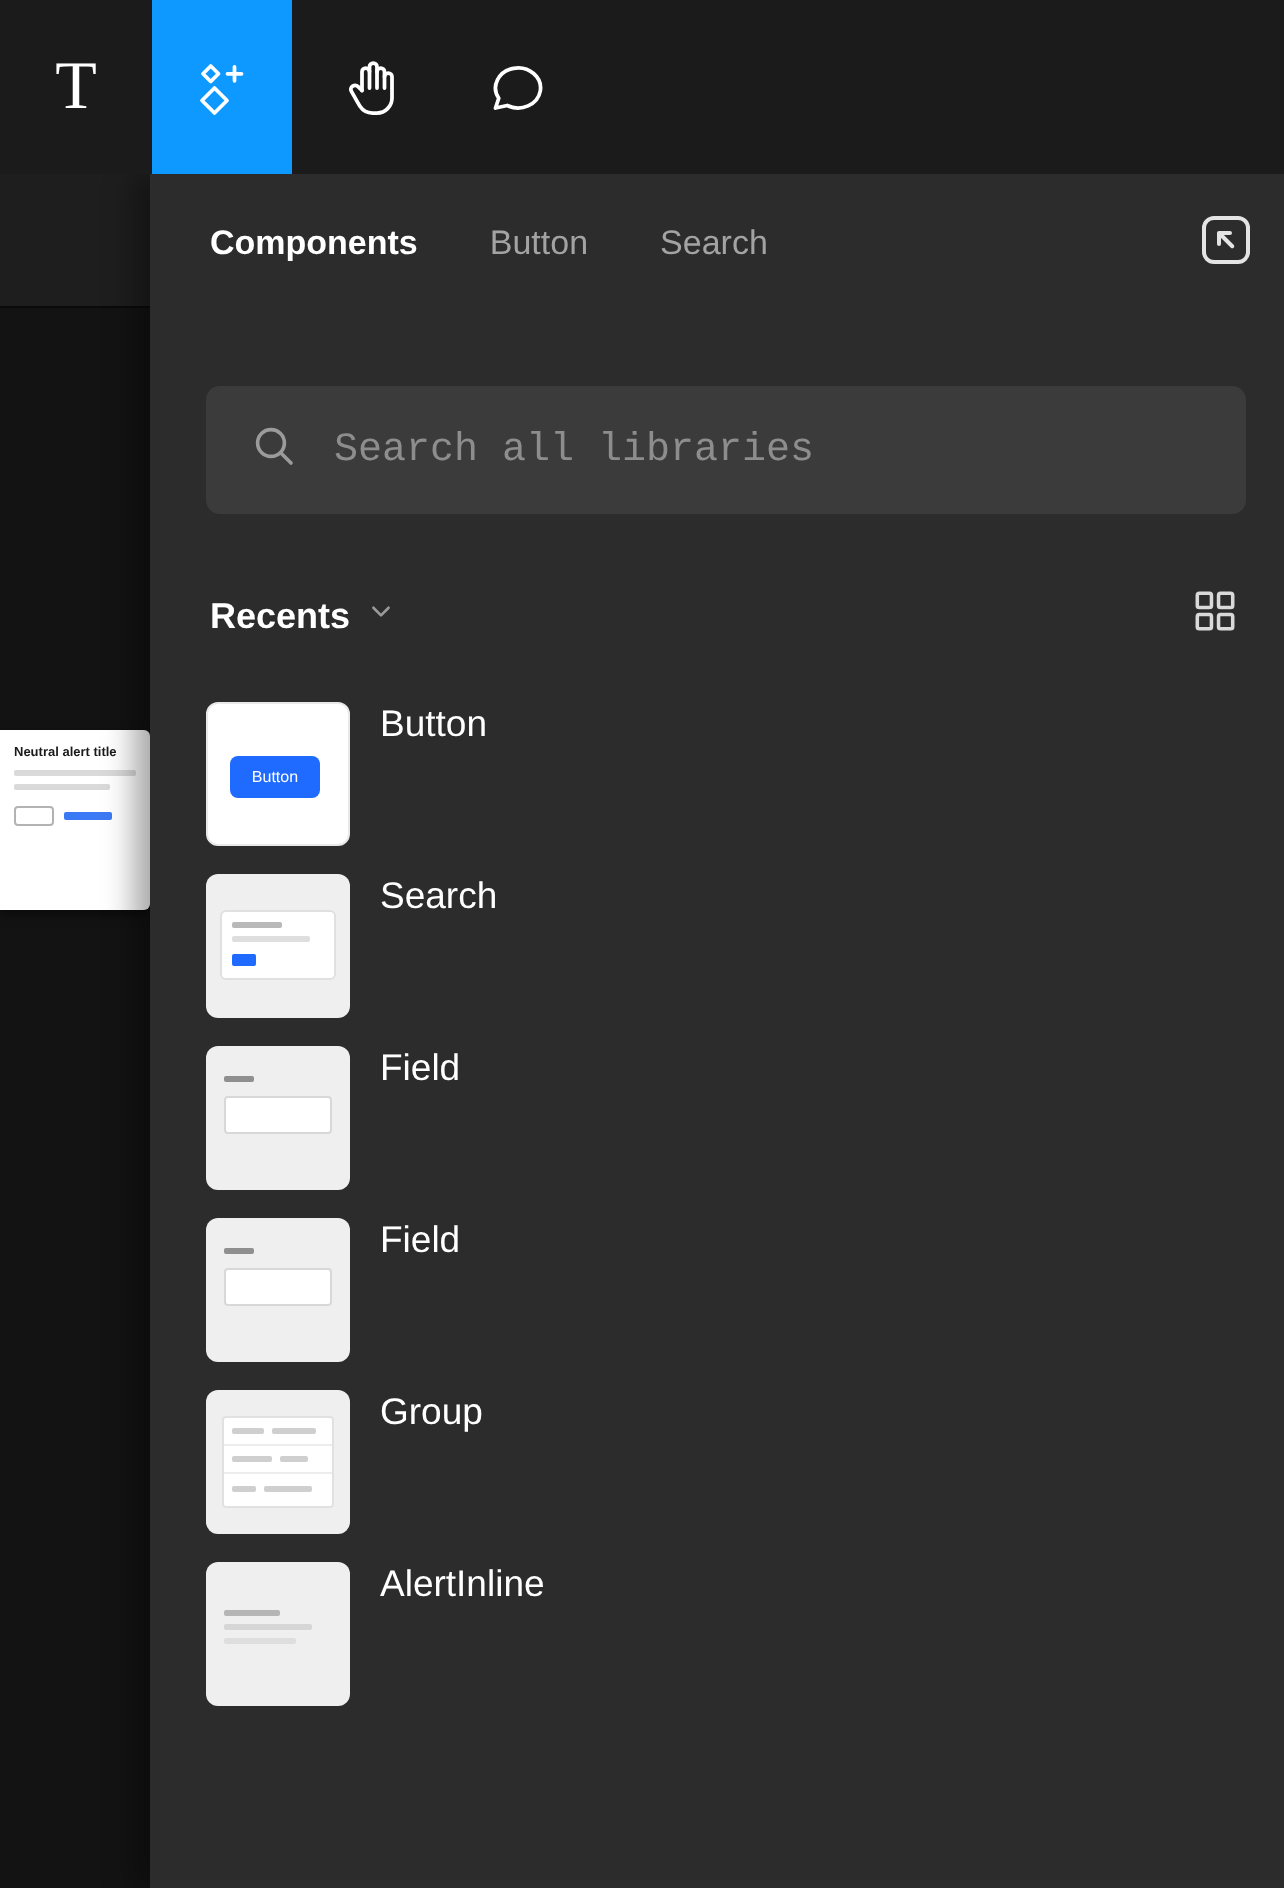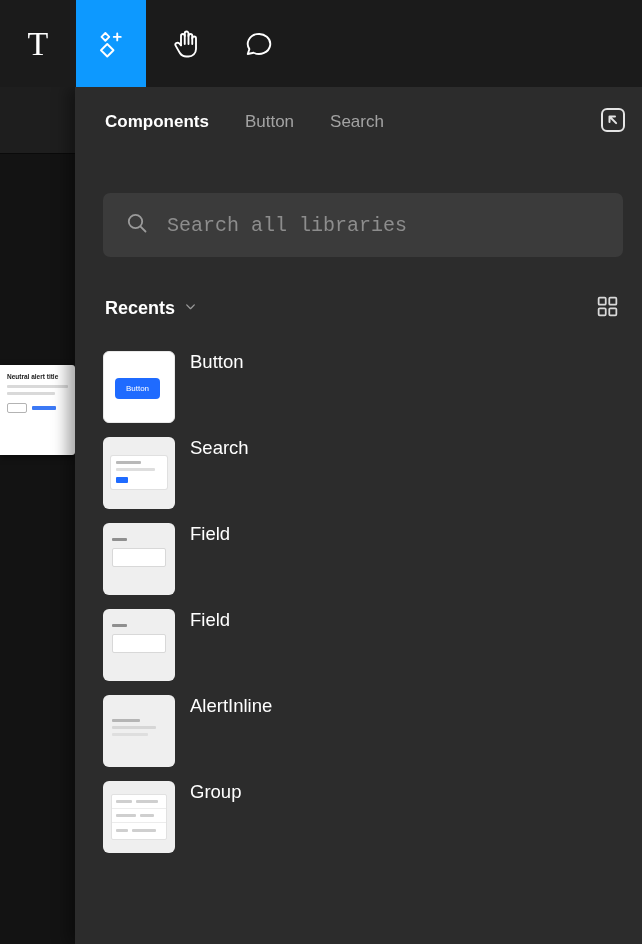--- a/index.html
+++ b/index.html
@@ -255,46 +255,46 @@
       <div class="item">
         <div class="thumb">
           <div class="fld-lbl"></div>
           <div class="fld-input"></div>
         </div>
         <div class="item-label">Field</div>
       </div>
 
       <div class="item">
         <div class="thumb">
-          <div class="al-l1"></div>
-          <div class="al-l2"></div>
-          <div class="al-l3"></div>
-        </div>
-        <div class="item-label">AlertInline</div>
-      </div>
-
-      <div class="item">
-        <div class="thumb">
           <div class="grp-card">
             <div class="grp-row">
                 <div class="grp-bar" style="width:16px"></div>
                 <div class="grp-bar" style="width:22px"></div>
               </div>
             <div class="grp-row">
                 <div class="grp-bar" style="width:20px"></div>
                 <div class="grp-bar" style="width:14px"></div>
               </div>
             <div class="grp-row">
                 <div class="grp-bar" style="width:12px"></div>
                 <div class="grp-bar" style="width:24px"></div>
               </div>
           </div>
         </div>
         <div class="item-label">Group</div>
       </div>
 
+      <div class="item">
+        <div class="thumb">
+          <div class="al-l1"></div>
+          <div class="al-l2"></div>
+          <div class="al-l3"></div>
+        </div>
+        <div class="item-label">AlertInline</div>
+      </div>
+
 
     </div>
 
   </div>
 
 
 </div>
 
 </body></html>

